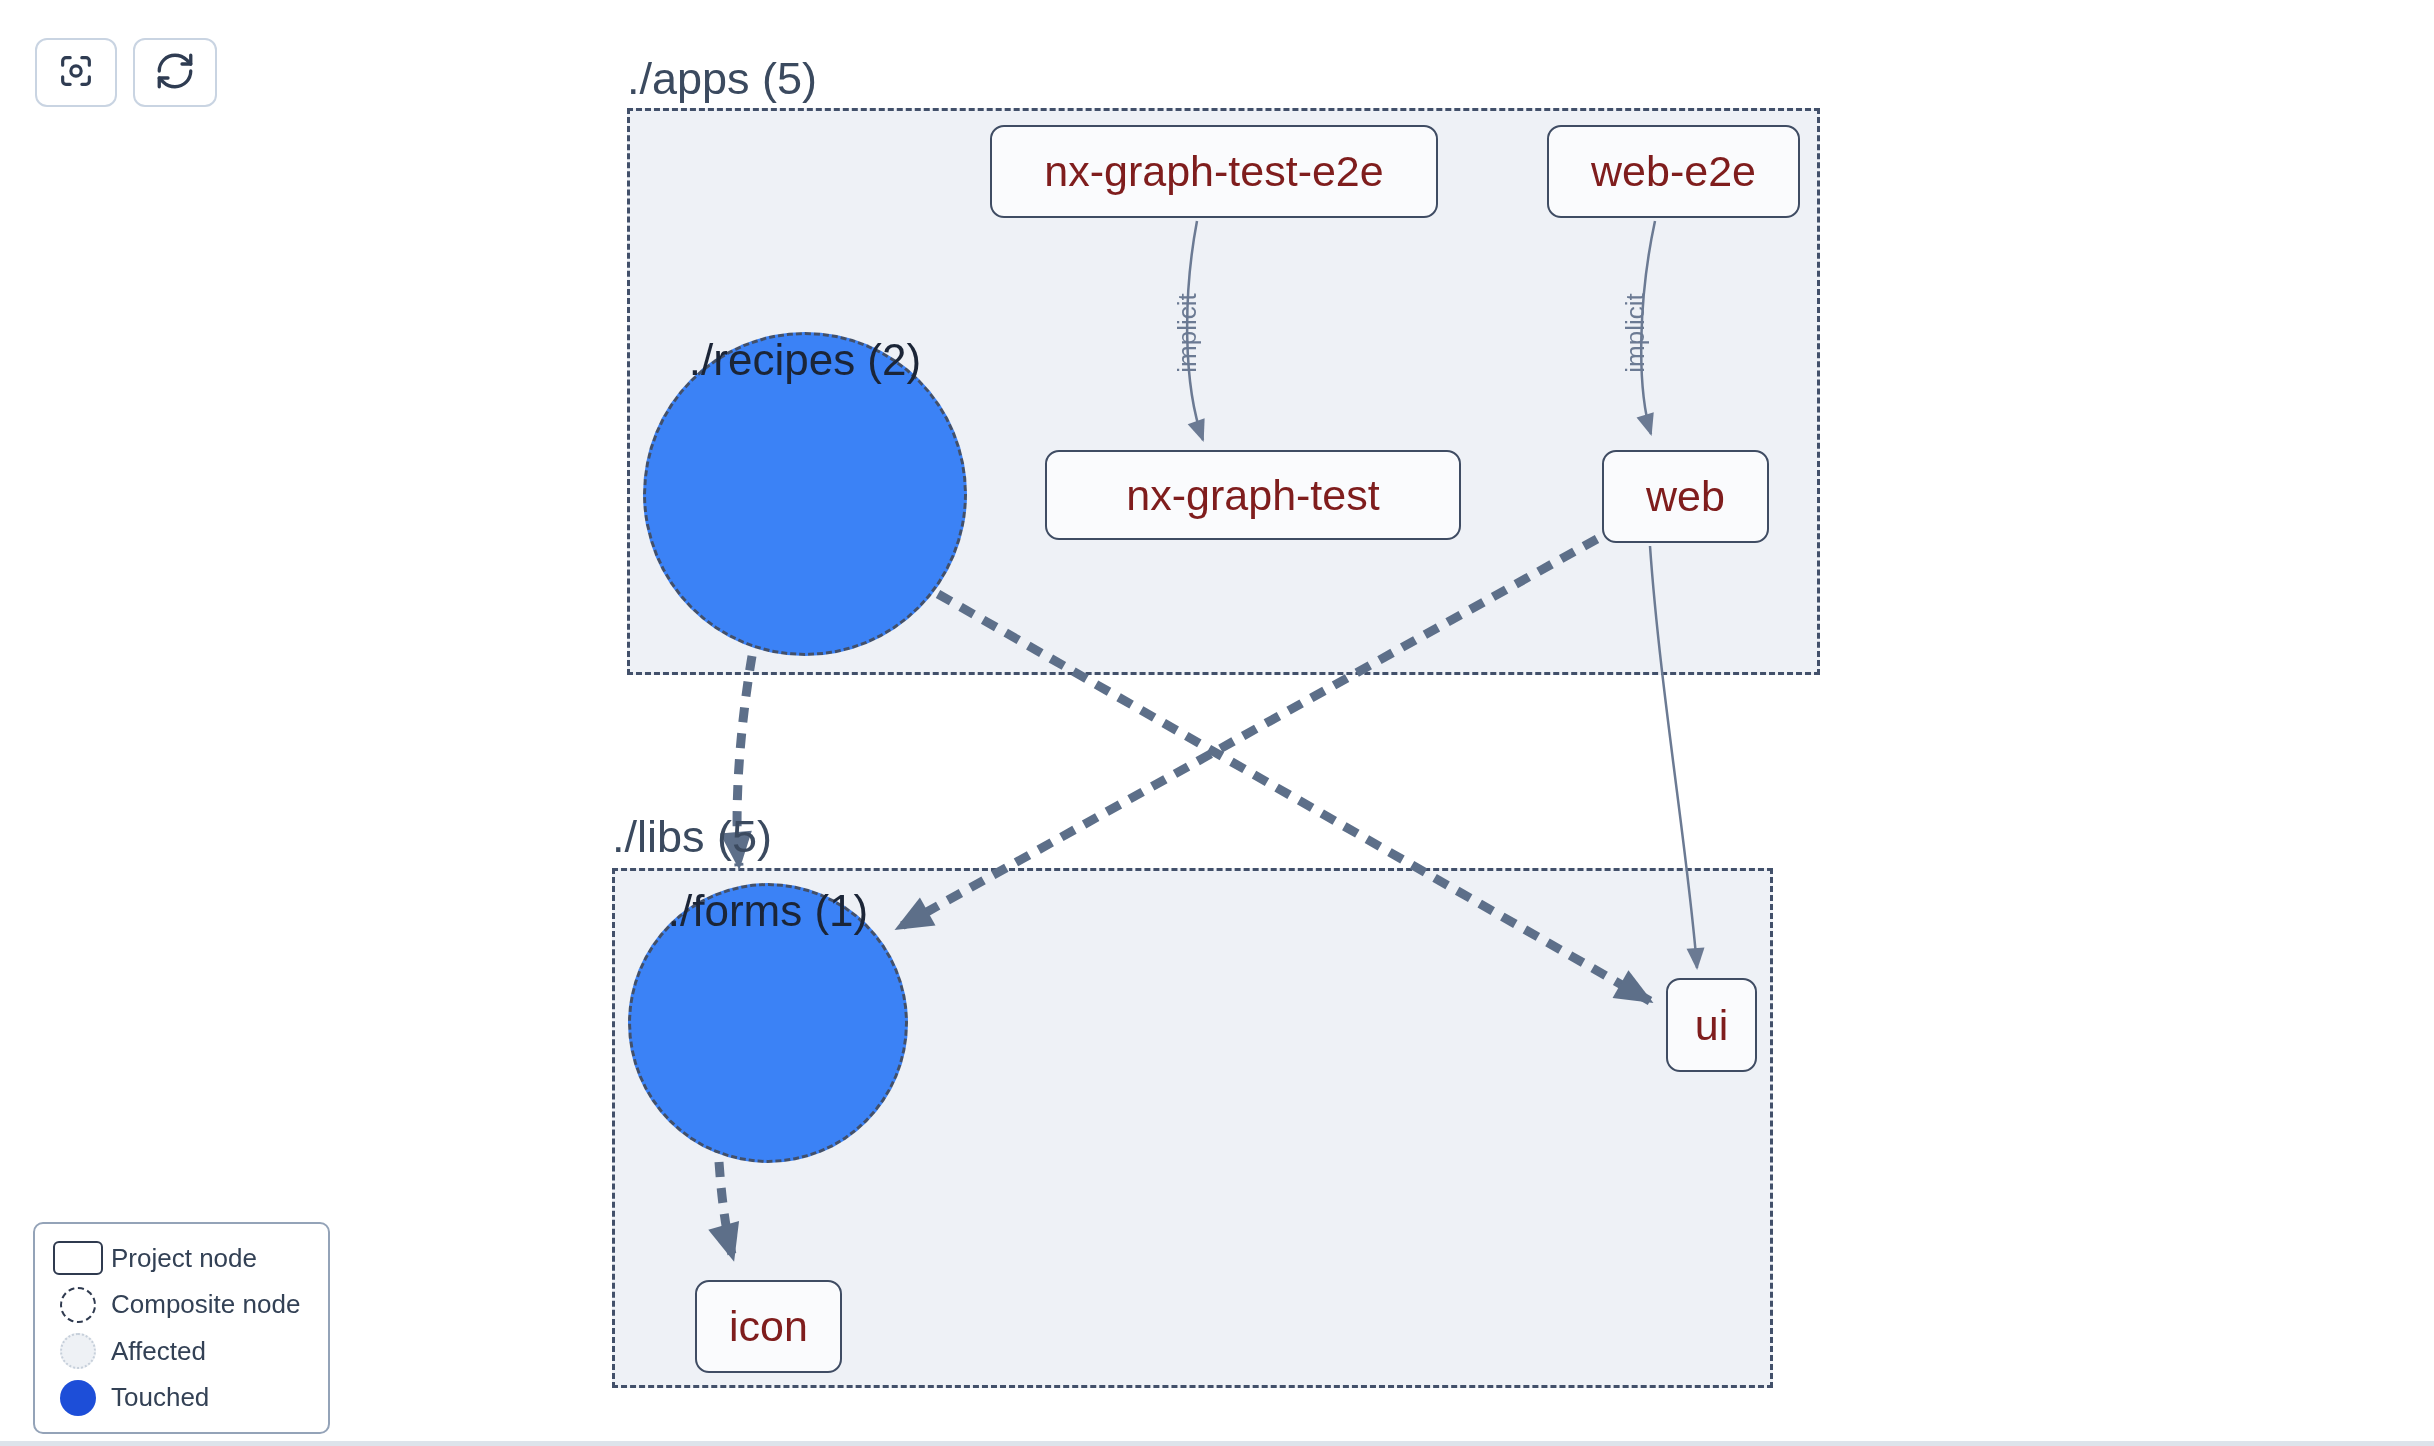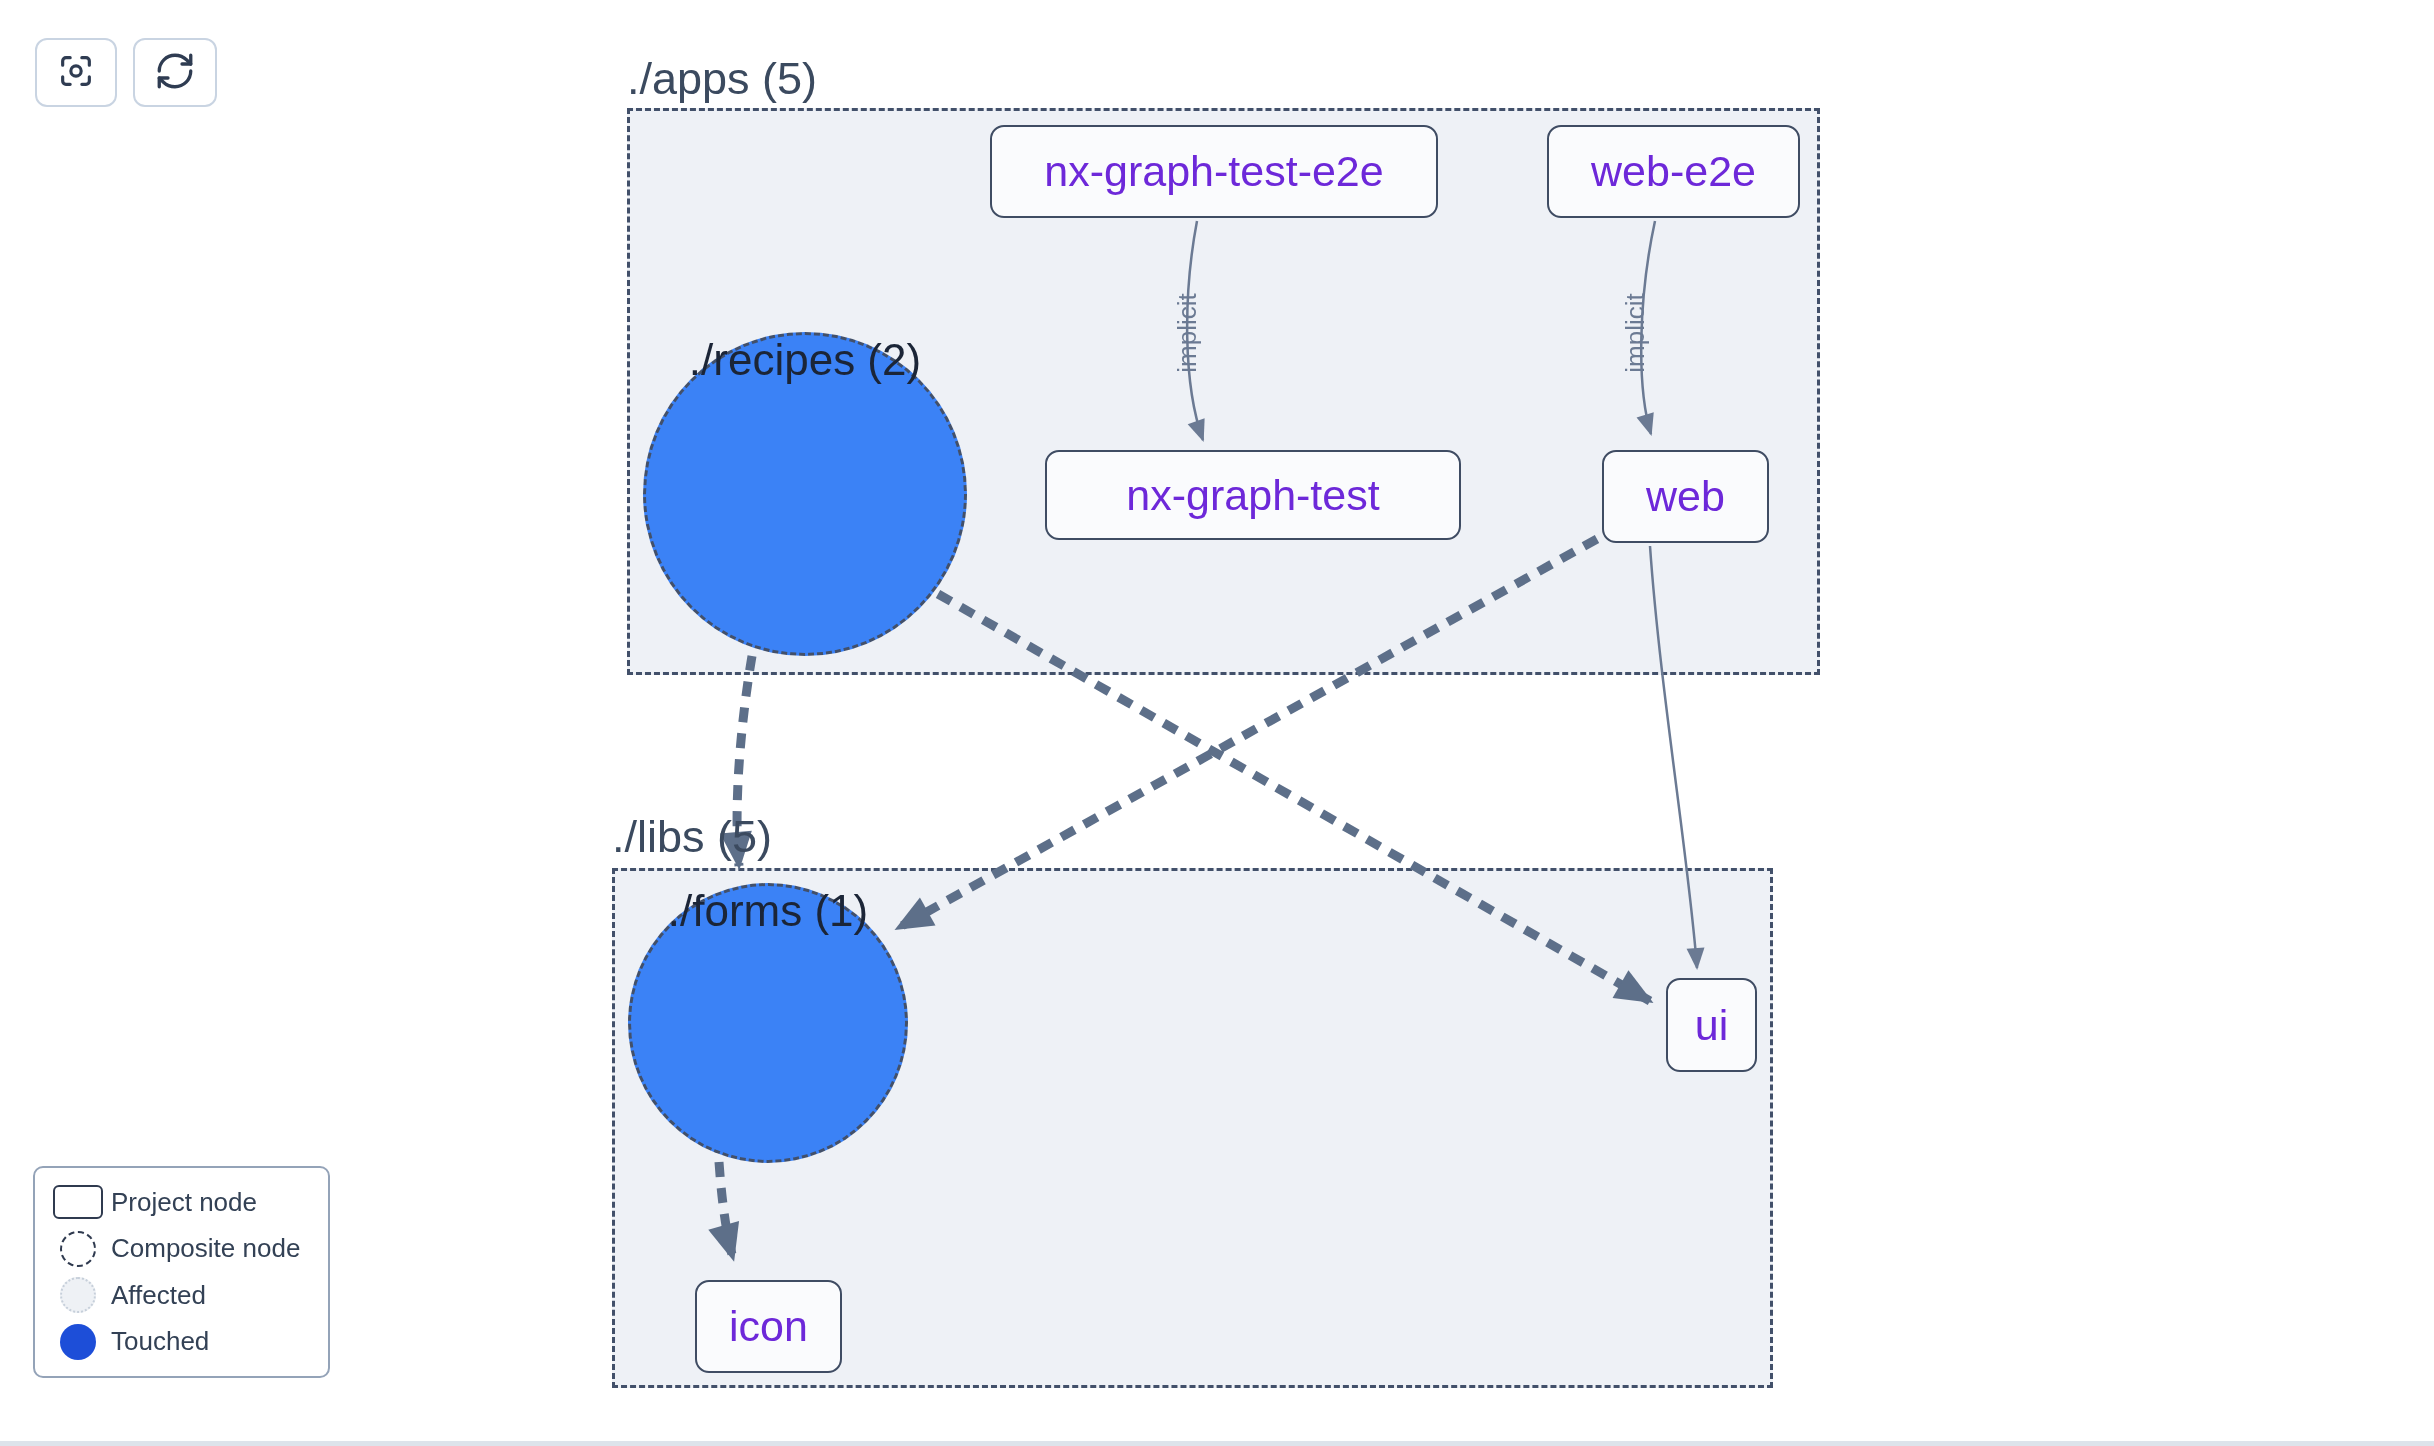--- a/index.html
+++ b/index.html
@@ -20,27 +20,27 @@
     position:absolute; text-align:left; font-size:45px; color:#3b4a5f; height:58px; line-height:58px;
   }
   .composite-node{
     position:absolute; border:3px dashed #42506a; border-radius:50%; background:#3b82f6;
     display:flex; align-items:flex-start; justify-content:center; box-sizing:border-box;
     font-size:44px; color:#1b2537; cursor:pointer;
   }
   .project-node{
     position:absolute; border:2px solid #3f4c63; border-radius:14px; background:#fafbfd;
     display:flex; align-items:center; justify-content:center; box-sizing:border-box;
-    font-size:43px; color:#6d28d9; cursor:pointer;
+    font-size:43px; color:#7f1d1d; cursor:pointer;
   }
   .edges-layer{position:absolute; left:0; top:0; z-index:3; pointer-events:none;}
   .layer-groups{z-index:1;} .layer-composite{z-index:2;} .layer-nodes{z-index:4;} .layer-labels{z-index:5;}
   .edge-label{fill:#6b7a93; font-size:26px; font-family:"Liberation Sans","DejaVu Sans",sans-serif;}
   .legend{
-    position:absolute; left:33px; top:1166px; width:297px; height:212px; box-sizing:border-box;
+    position:absolute; left:33px; top:1222px; width:297px; height:212px; box-sizing:border-box;
     background:#fff; border:2px solid #94a3b8; border-radius:10px; padding:12px 10px;
     display:flex; flex-direction:column; justify-content:space-between; z-index:6;
   }
   .legend-row{display:flex; align-items:center; height:44px;}
   .legend-swatch{width:66px; display:flex; align-items:center; justify-content:center; flex:0 0 66px;}
   .legend-text{font-size:26px; color:#334155;}
   .sw-project{width:46px; height:30px; border:2.5px solid #2f3a4f; border-radius:6px; background:#fff;}
   .sw-composite{width:32px; height:32px; border:2.5px dashed #2f3a4f; border-radius:50%; background:#fff;}
   .sw-affected{width:32px; height:32px; border:2px dotted #c6cfda; border-radius:50%; background:#eef1f5;}
   .sw-touched{width:36px; height:36px; border-radius:50%;}

